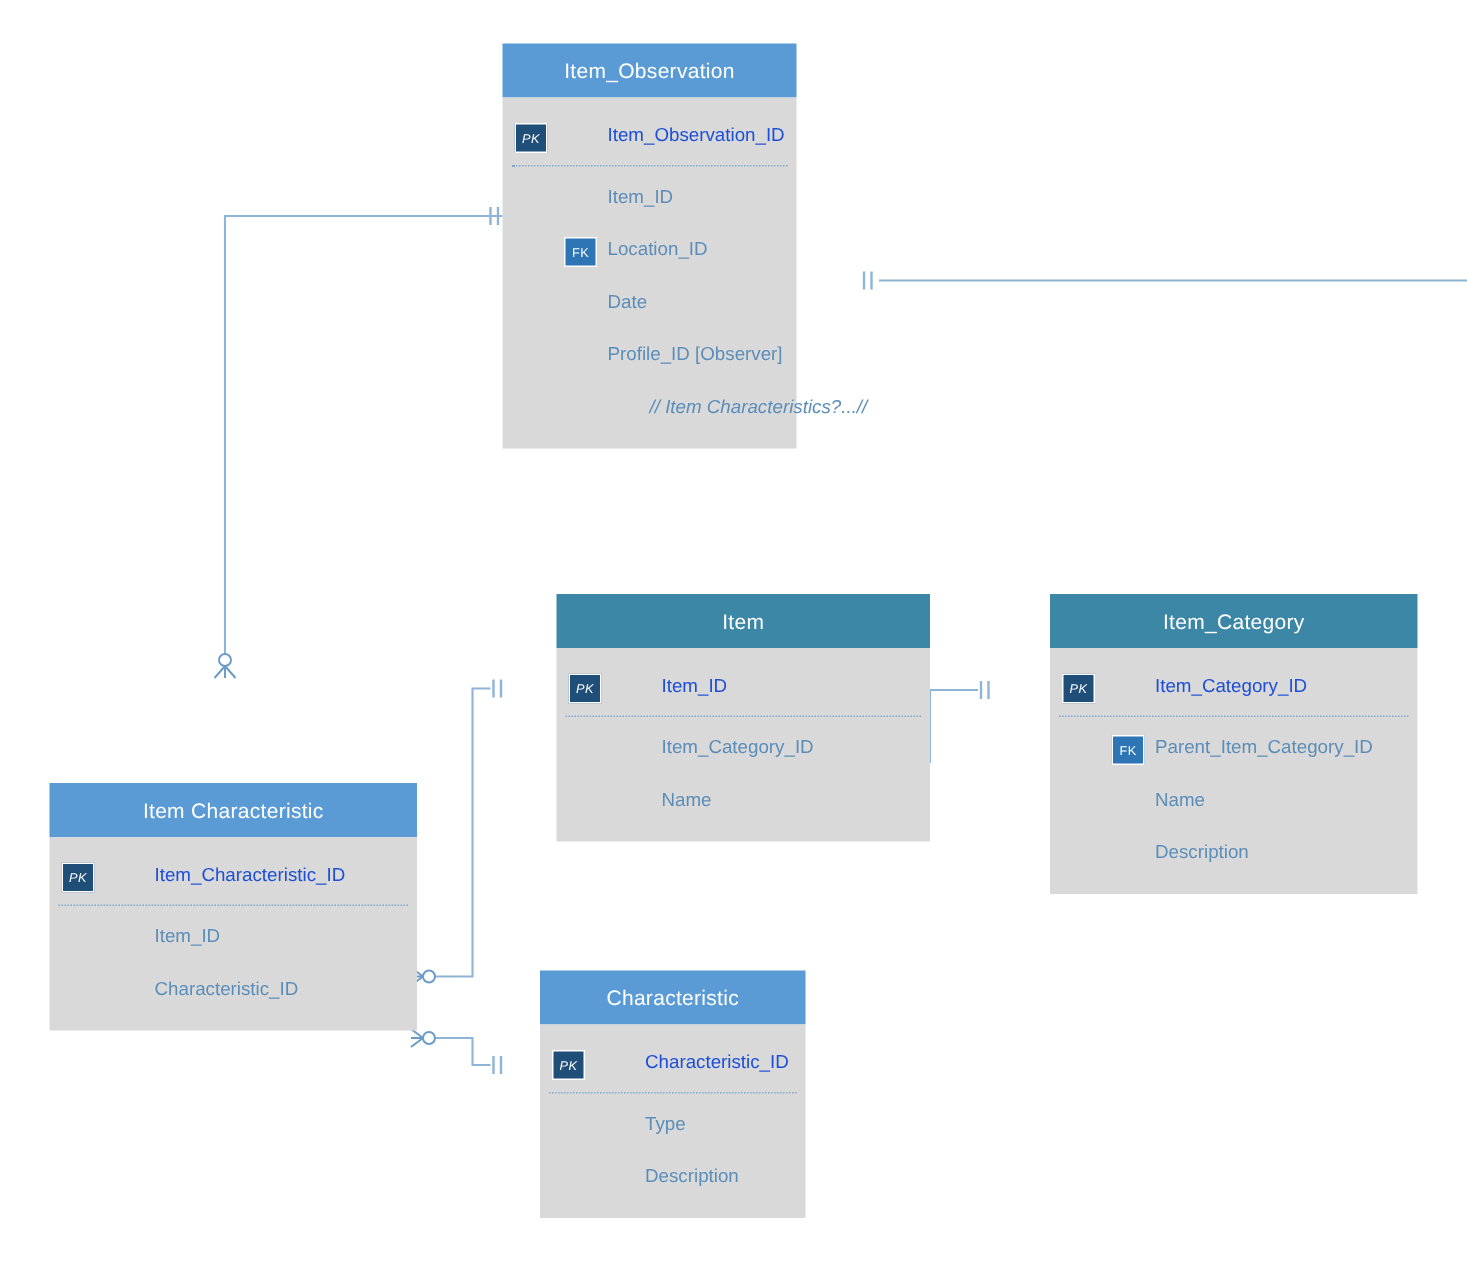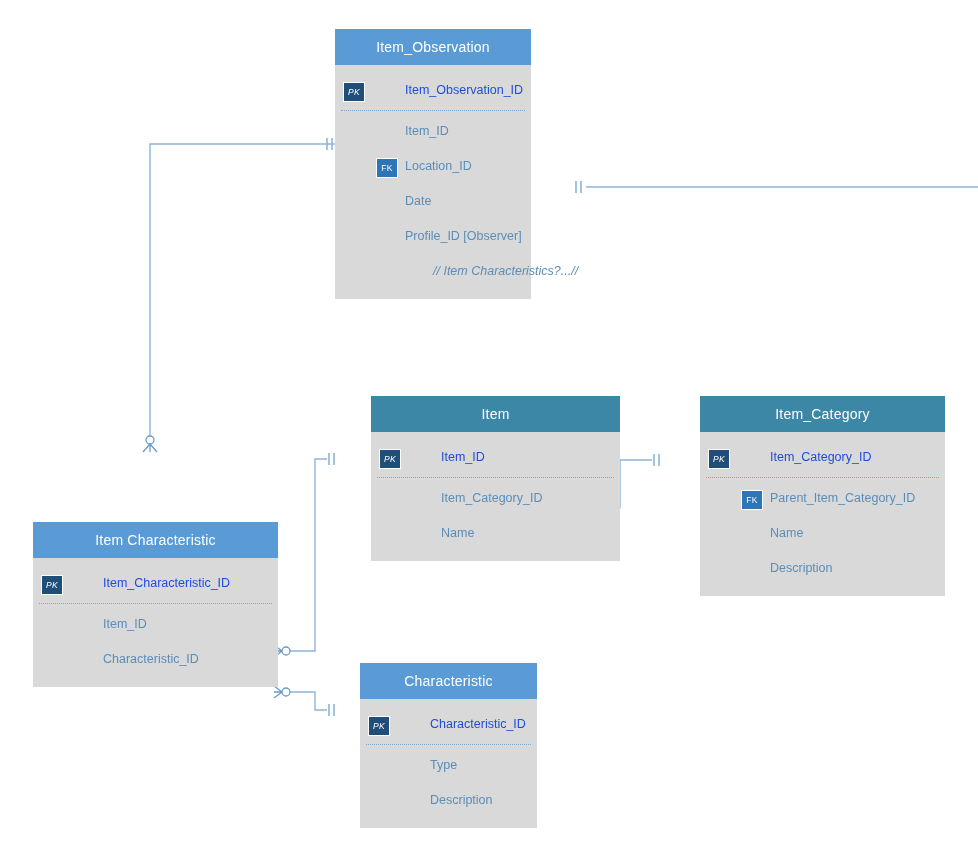--- a/index.html
+++ b/index.html
@@ -207,21 +207,21 @@
           </div>
           <div class="sep"></div>
           <div class="attr">
             <span class="attr-name">Item_ID</span>
           </div>
           <div class="attr">
             <span class="attr-name">Characteristic_ID</span>
           </div>
         </div>
       </div>
-      <div class="entity" style="left: 335px; top: 663px; width: 202px; padding-left: 25px;">
+      <div class="entity" style="left: 335px; top: 647px; width: 202px; padding-left: 25px;">
         <div class="entity-header blue">Characteristic</div>
         <div class="entity-body">
           <div class="attr pk">
             <span class="badge pk">PK</span>
             <span class="attr-name">Characteristic_ID</span>
           </div>
           <div class="sep"></div>
           <div class="attr">
             <span class="attr-name">Type</span>
           </div>

